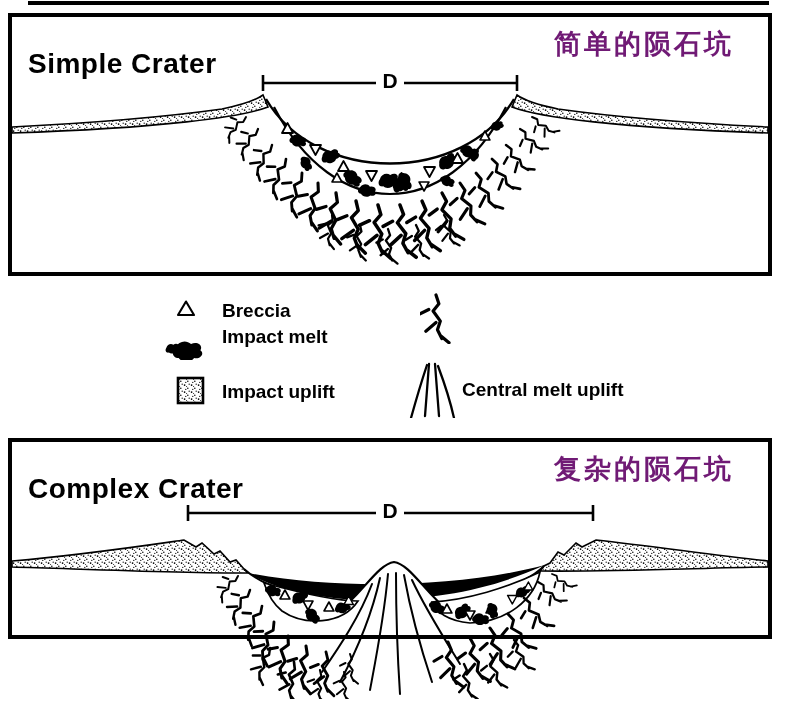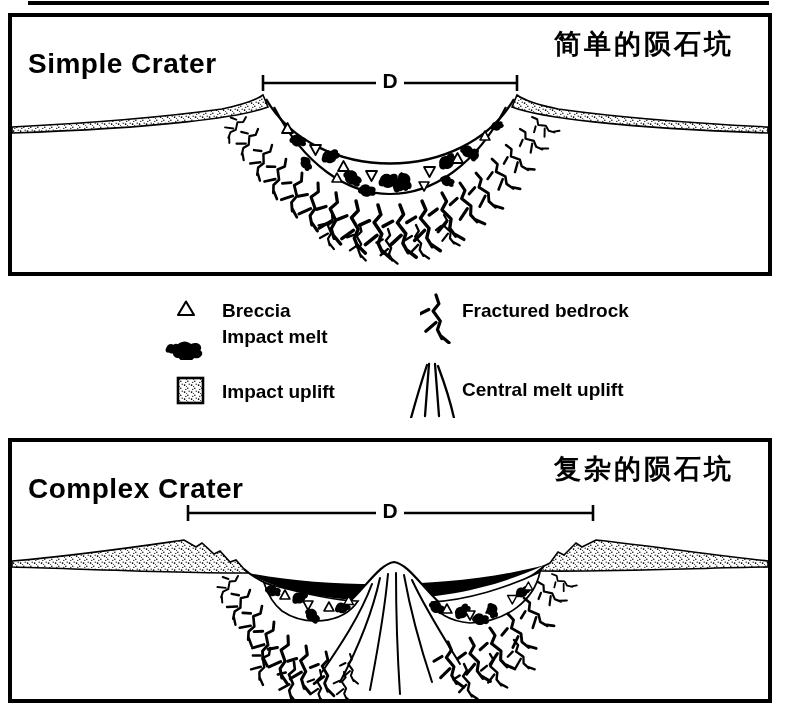--- a/index.html
+++ b/index.html
@@ -1,24 +1,24 @@
 <!DOCTYPE html>
 <html><head>
 <meta charset="utf-8">
 <style>
   html,body{margin:0;padding:0;background:#fff;}
   .page{position:relative;width:789px;height:715px;background:#fff;overflow:hidden;
         font-family:"Liberation Sans","DejaVu Sans",sans-serif;color:#000;}
   .top-strip{position:absolute;left:28px;top:1px;width:741px;height:4px;background:#000;}
   .panel{position:absolute;left:8px;width:764px;background:#fff;border:4px solid #000;box-sizing:border-box;}
   .panel.simple{top:13px;height:263px;}
-  .panel.complex{top:438px;height:265px;}
+  .panel.complex{top:438px;height:201px;}
   .panel svg.draw{position:absolute;left:0;top:0;display:block;}
   .title{position:absolute;left:16px;top:8px;font-size:28px;font-weight:700;letter-spacing:.5px;}
-  .zh{position:absolute;right:34px;top:9px;font-size:27px;font-weight:700;letter-spacing:3px;color:#000000;}
+  .zh{position:absolute;right:34px;top:9px;font-size:27px;font-weight:700;letter-spacing:3px;color:#701a75;}
   .dlabel{position:absolute;transform:translateX(-50%);font-size:21px;font-weight:700;}
   .simple .dlabel{left:378px;top:52px;}
   .complex .dlabel{left:378px;top:57px;}
   .legend{position:absolute;left:0;top:276px;width:789px;height:162px;}
   .legend .sym{position:absolute;}
   .legend .lab{position:absolute;font-size:19px;font-weight:700;white-space:nowrap;}
   .lab.breccia{left:222px;top:300px;} .sym.breccia{left:176px;top:300px;}
   .lab.melt{left:222px;top:326px;}    .sym.melt{left:164px;top:338px;}
   .lab.ejecta{left:222px;top:381px;}  .sym.ejecta{left:176px;top:376px;}
   .lab.fractured{left:462px;top:300px;} .sym.fractured{left:420px;top:292px;}
@@ -136,21 +136,20 @@
     <div class="lab melt">Impact melt</div>
 
     <svg class="sym ejecta" width="29" height="29" viewBox="0 0 29 29">
       <rect x="2" y="2" width="25" height="25" fill="url(#stip)" stroke="#000" stroke-width="2.6"></rect>
     </svg>
     <div class="lab ejecta">Impact uplift</div>
 
     <svg class="sym fractured" width="40" height="52" viewBox="0 0 40 52">
       <use href="#crack" transform="translate(16,3) scale(1.45)"></use>
     </svg>
-    <div class="lab fractured">Fractured bedrock</div>
 
     <svg class="sym uplift" width="52" height="56" viewBox="0 0 52 56">
       <g fill="none" stroke="#000" stroke-width="2.3" stroke-linecap="round">
         <path d="M5,56 C10,38 16,18 21,3"></path>
         <path d="M19,54 L23,2"></path>
         <path d="M29,2 L33,54"></path>
         <path d="M32,4 C38,20 44,38 48,56"></path>
       </g>
     </svg>
     <div class="lab uplift">Central melt uplift</div>

